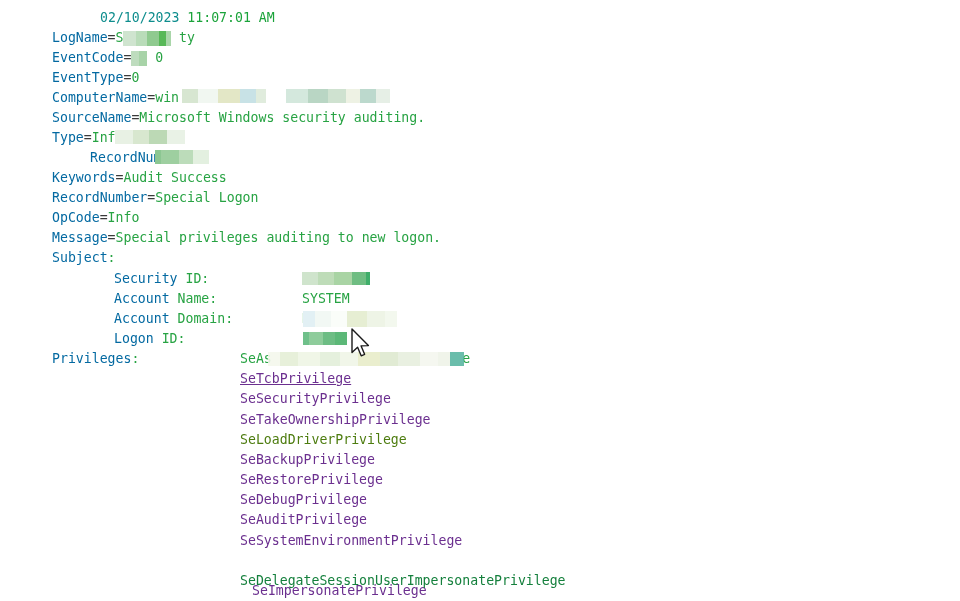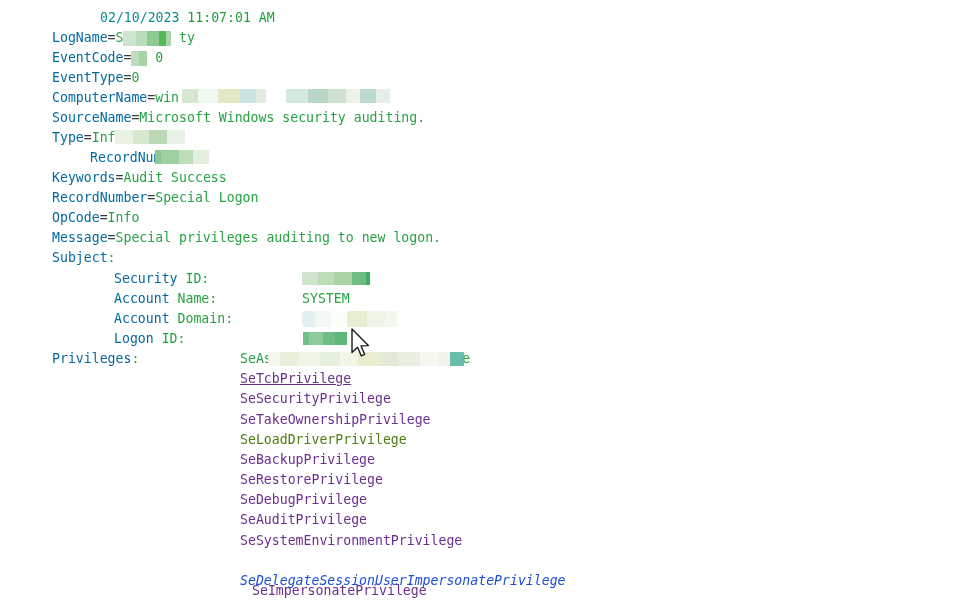--- a/index.html
+++ b/index.html
@@ -185,21 +185,21 @@
   <div class="log-line" style="top: 369px; left: 240px; color: rgb(107, 47, 143); text-decoration: underline;">SeTcbPrivilege</div>
   <div class="log-line" style="top: 389px; left: 240px; color: rgb(107, 47, 143);">SeSecurityPrivilege</div>
   <div class="log-line" style="top: 410px; left: 240px; color: rgb(107, 47, 143);">SeTakeOwnershipPrivilege</div>
   <div class="log-line" style="top: 430px; left: 240px; color: #4d7c0f;">SeLoadDriverPrivilege</div>
   <div class="log-line" style="top: 450px; left: 240px; color: rgb(107, 47, 143);">SeBackupPrivilege</div>
   <div class="log-line" style="top: 470px; left: 240px; color: rgb(107, 47, 143);">SeRestorePrivilege</div>
   <div class="log-line" style="top: 510px; left: 240px; color: rgb(107, 47, 143);">SeAuditPrivilege</div>
   <div class="log-line" style="top: 490px; left: 240px; color: rgb(107, 47, 143);">SeDebugPrivilege</div>
   <div class="log-line" style="top: 531px; left: 240px; color: rgb(107, 47, 143);">SeSystemEnvironmentPrivilege</div>
   <div class="log-line" style="top: 551px; left: 252px; color: rgb(107, 47, 143); margin-top: 30px;">SeImpersonatePrivilege</div>
-  <div class="log-line" style="top: 571px; left: 240px; color: #1d4ed8; font-style: italic;">SeDelegateSessionUserImpersonatePrivilege</div>
+  <div class="log-line" style="top: 571px; left: 240px; color: #15803d;">SeDelegateSessionUserImpersonatePrivilege</div>
 
   <div id="mouse-cursor" style="left: 350px; top: 328px;">
     <svg width="22" height="34" viewBox="0 0 22 34" xmlns="http://www.w3.org/2000/svg">
       <path d="M2,1 L2,24.5 L7.6,19.2 L11.2,27.8 L14.6,26.3 L11.1,17.9 L18.4,17.6 Z" fill="#ffffff" stroke="#1a1a1a" stroke-width="1.4" stroke-linejoin="round"></path>
     </svg>
   </div>
 
 </div>
 
 </body></html>

